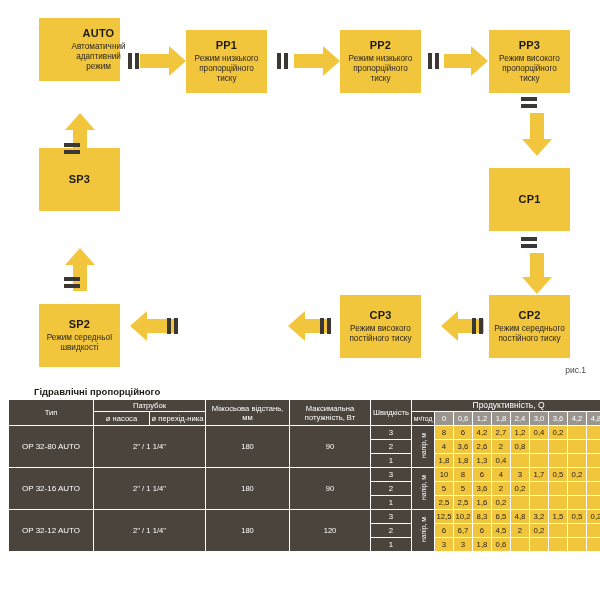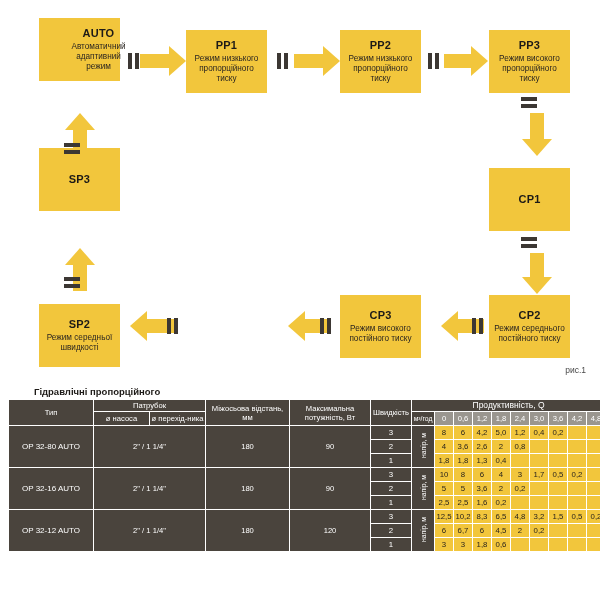--- a/index.html
+++ b/index.html
@@ -273,21 +273,21 @@
           <tr>
             <td rowspan="3" class="typecell">OP 32-80 AUTO</td>
             <td rowspan="3" colspan="2">2" / 1 1/4"</td>
             <td rowspan="3">180</td>
             <td rowspan="3">90</td>
             <td class="speed">3</td>
             <td rowspan="3" class="rot"><span class="rotlabel">напір, м</span></td>
             <td class="yellowcell">8</td>
             <td class="yellowcell">6</td>
             <td class="yellowcell">4,2</td>
-            <td class="yellowcell">5,0</td>
+            <td class="yellowcell">2,7</td>
             <td class="yellowcell">1,2</td>
             <td class="yellowcell">0,4</td>
             <td class="yellowcell">0,2</td>
             <td class="emptycell"></td>
             <td class="emptycell"></td>
           </tr>
           <tr>
             <td class="speed">2</td>
             <td class="yellowcell">4</td>
             <td class="yellowcell">3,6</td>

